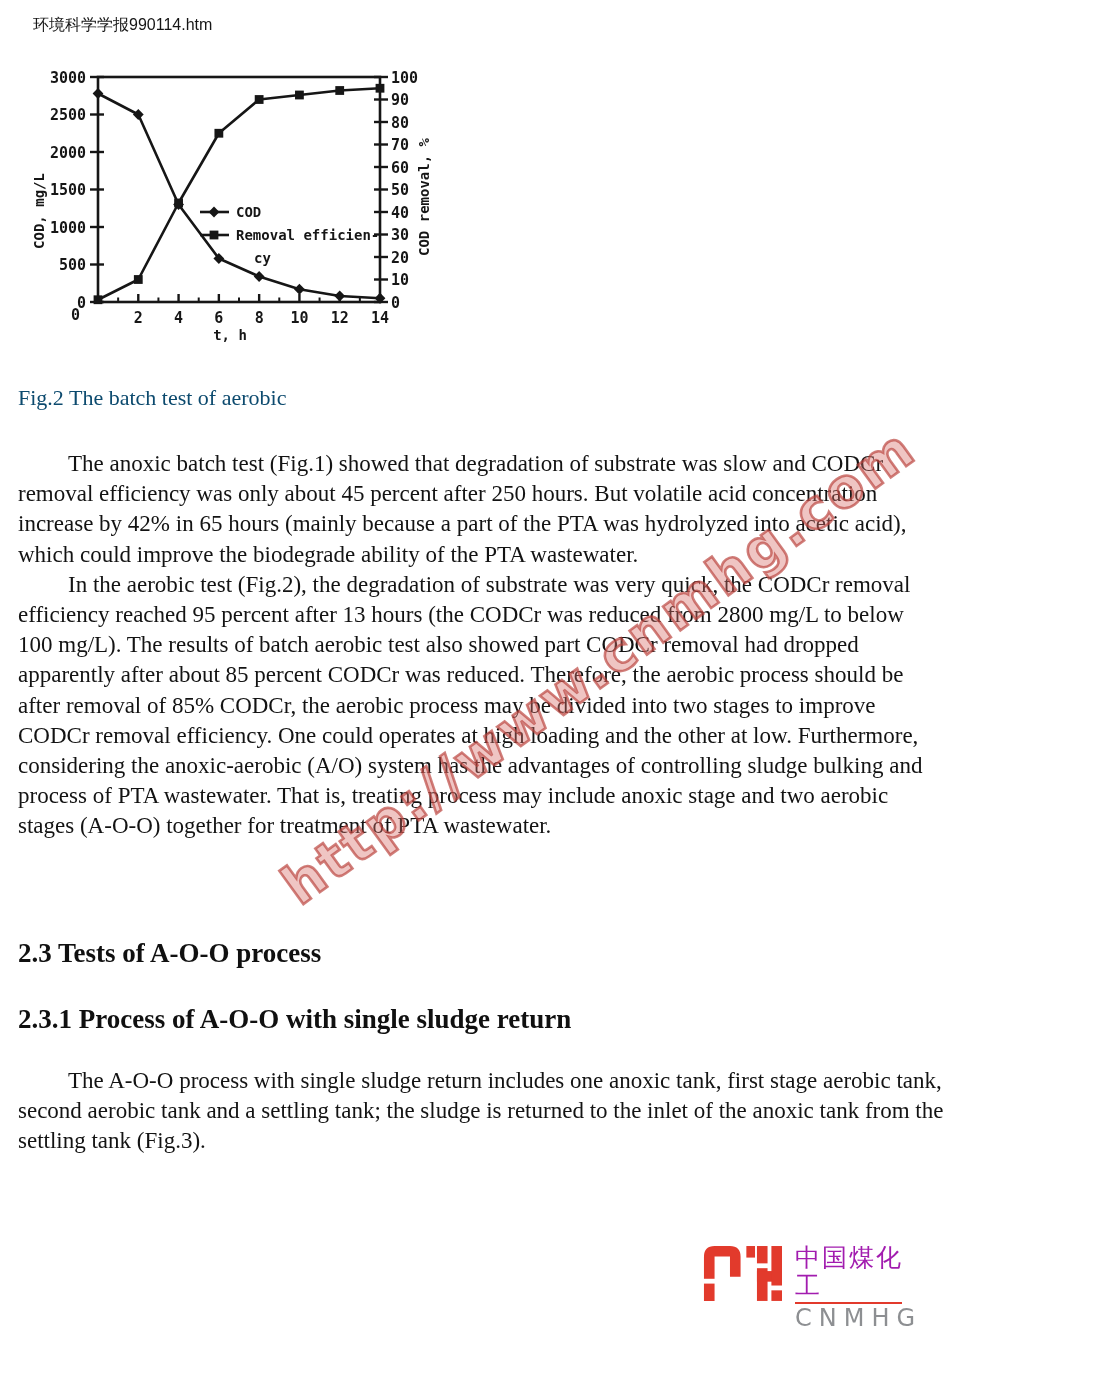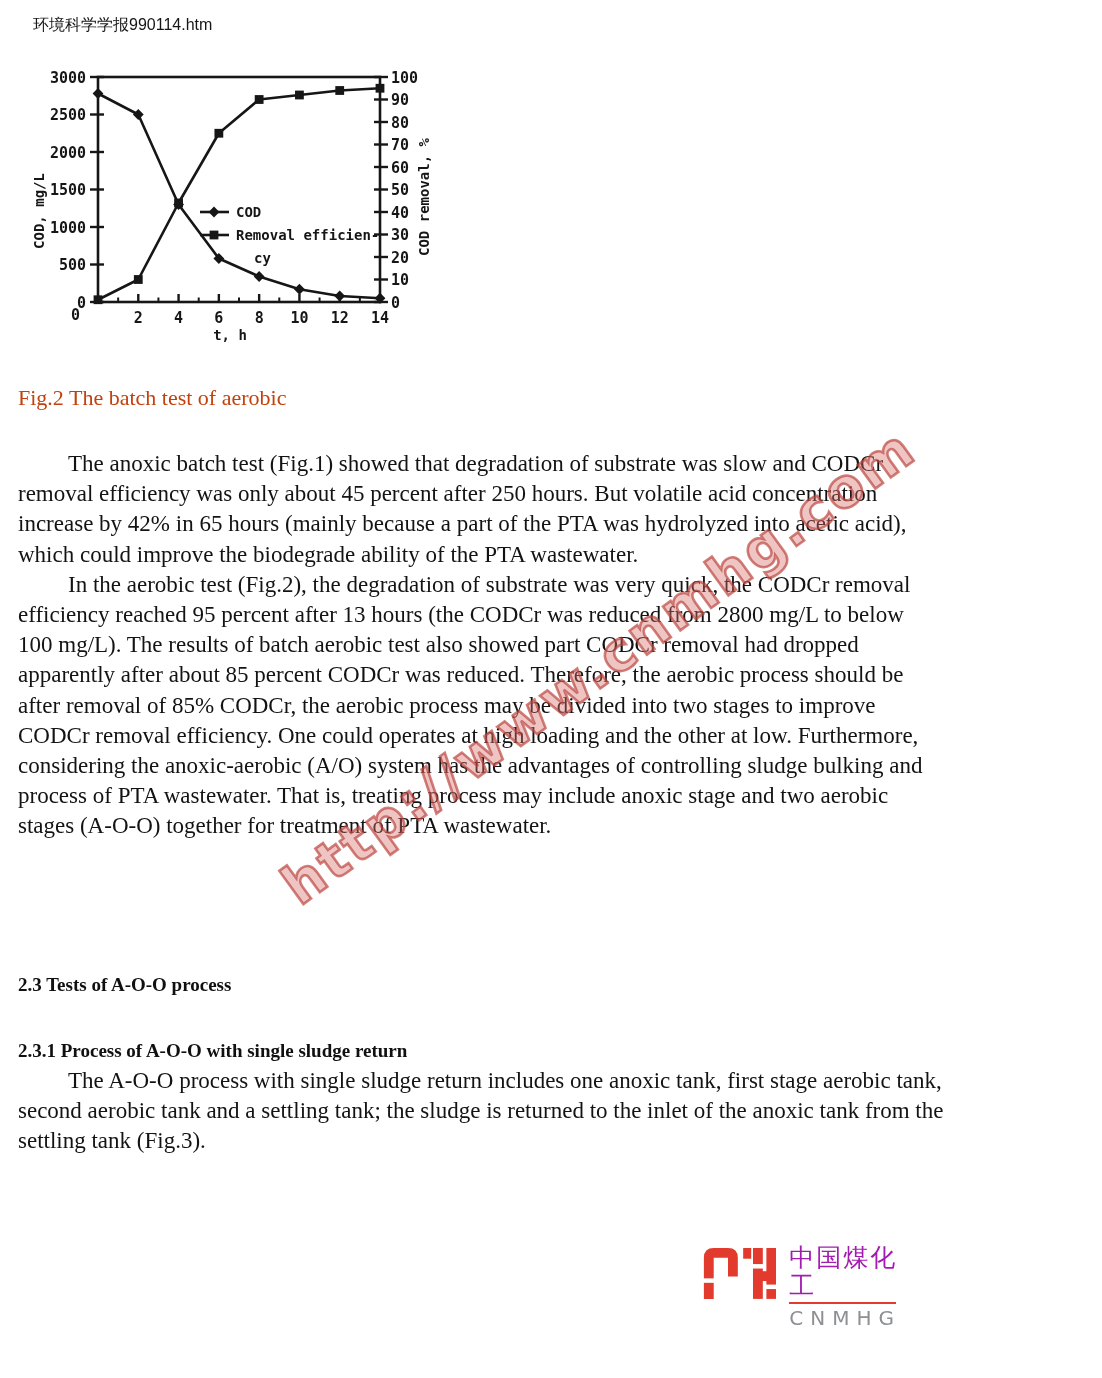--- a/index.html
+++ b/index.html
@@ -10,43 +10,43 @@
   .file-header{position:absolute;left:33px;top:8px;
        font-family:"Liberation Sans", sans-serif;font-size:16px;color:#151515;}
 
   .figure{position:absolute;left:30px;top:52px;width:430px;height:300px;}
   #chart-svg{filter:blur(0.32px);}
   #chart-svg text{fill:#161616;}
   .tick{font:bold 15px "DejaVu Sans Mono", monospace;}
   .axlabel{font:bold 14px "DejaVu Sans Mono", monospace;}
   .legend-t{font:bold 14px "DejaVu Sans Mono", monospace;}
 
-  .caption{position:absolute;left:18px;top:378px;font-size:22px;color:#c2410c;}
+  .caption{position:absolute;left:18px;top:378px;font-size:22px;color:#0c4a6e;}
 
   .textblock{position:absolute;left:18px;width:1075px;font-size:23px;color:#131313;}
   .tline{height:30.2px;line-height:30.2px;white-space:pre;}
   .tline.indent{padding-left:50px;}
 
-  .heading{position:absolute;left:18px;font-size:19px;font-weight:bold;color:#101010;margin-top:36px;}
+  .heading{position:absolute;left:18px;font-size:27px;font-weight:bold;color:#101010;}
 
   .watermark{position:absolute;left:230px;top:645px;width:700px;height:90px;
        transform:rotate(-36deg);transform-origin:center center;
        font-family:"DejaVu Sans", sans-serif;font-weight:bold;font-size:54px;
        letter-spacing:3px;text-align:center;
        color:rgba(216,110,104,0.40);
        -webkit-text-stroke:2.6px rgba(186,66,60,0.68);
        pointer-events:none;}
 
   .logo{position:absolute;left:703px;top:1236px;display:flex;align-items:flex-start;}
   .logo-mark{width:82px;height:60px;margin-right:13px;}
   .logo-text{display:flex;flex-direction:column;padding-top:1px;}
   .logo-cn{font-family:"DejaVu Sans", sans-serif;font-size:25px;letter-spacing:2px;
        color:#414347;line-height:28px;}
   .logo-rule{height:2px;background:#e23a2c;margin:2px 0 3px 0;width:107px;}
-  .logo-en{font-family:"DejaVu Sans", sans-serif;font-size:20px;letter-spacing:7px;
+  .logo-en{font-family:"DejaVu Sans", sans-serif;font-size:24px;letter-spacing:7px;
        color:#8d8f92;line-height:22px;}
 </style>
 </head>
 <body>
 
 <div class="page">
 
   <div class="file-header">环境科学学报990114.htm</div>
 
   <div class="figure">

